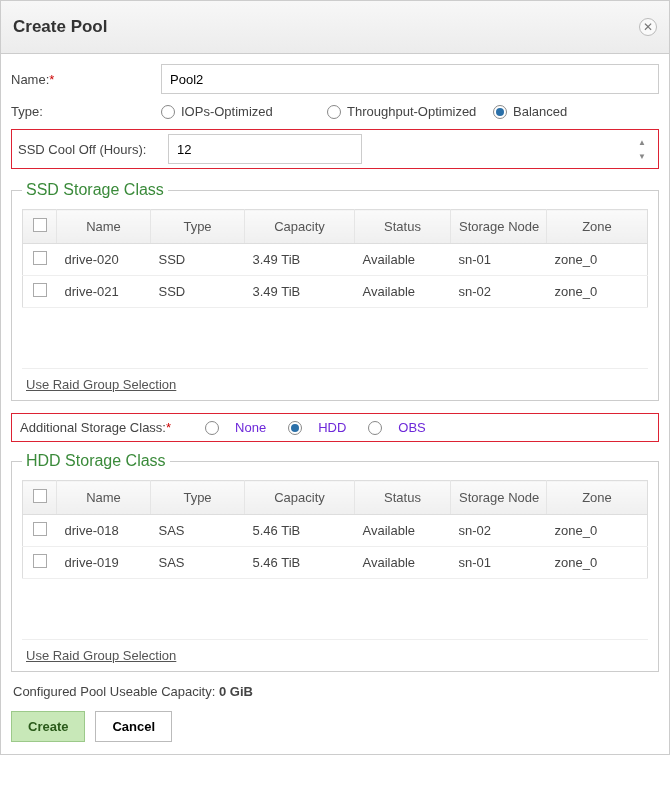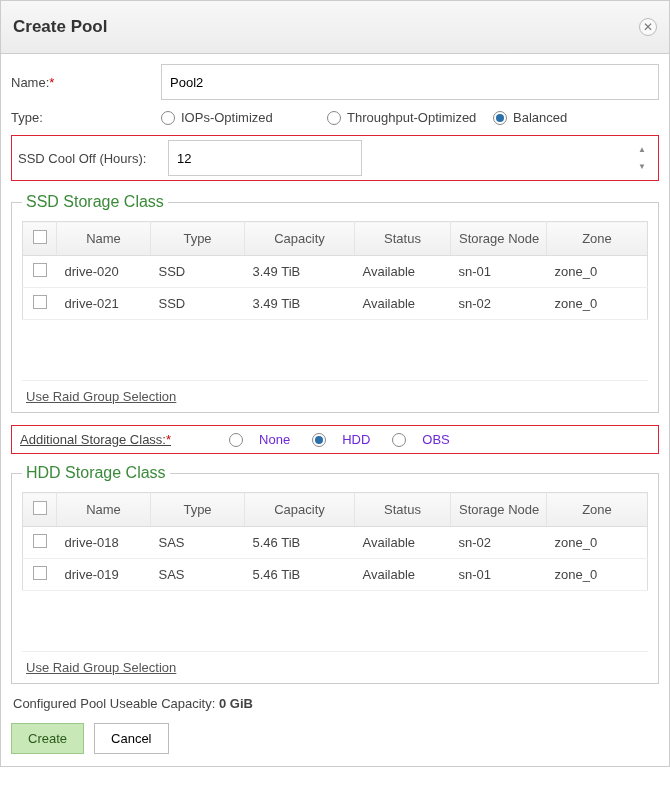--- a/index.html
+++ b/index.html
@@ -45,21 +45,21 @@
     align-items: center;
     margin-bottom: 10px;
   }
   .form-label {
     width: 150px;
     color: #444;
   }
   .req { color: #c00; }
   .text-input, .spinner {
     flex: 1;
-    height: 36px;
+    height: 30px;
     border: 1px solid #ccc;
     padding: 0 8px;
     font-size: 13px;
   }
   .radio-row {
     display: flex;
     align-items: center;
     gap: 0;
     flex: 1;
   }
@@ -126,21 +126,21 @@
     color: #3a8a3a;
     padding: 0 4px;
   }
   .asc-row {
     display: flex;
     align-items: center;
     border: 1px solid #d23;
     padding: 6px 8px;
     margin-bottom: 10px;
   }
-  .asc-row .form-label { width: auto; margin-right: 58px; text-decoration: underline; }
+  .asc-row .form-label { width: auto; margin-right: 34px; }
   table {
     width: 100%;
     border-collapse: collapse;
     border: 1px solid #ddd;
     table-layout: fixed;
   }
   thead th {
     background: linear-gradient(#fafafa, #efefef);
     font-weight: normal;
     color: #555;
@@ -186,20 +186,21 @@
     display: flex;
     gap: 10px;
   }
   .btn {
     padding: 7px 16px;
     border: 1px solid #bbb;
     background: #fff;
     border-radius: 0;
     font-size: 13px;
     cursor: pointer;
+    font-weight: bold;
   }
   .btn-primary {
     background: #c8e8b8;
     border: 1px solid #9cc98a;
     color: #2a5a1a;
   }
 </style>
 </head>
 <body>
 

